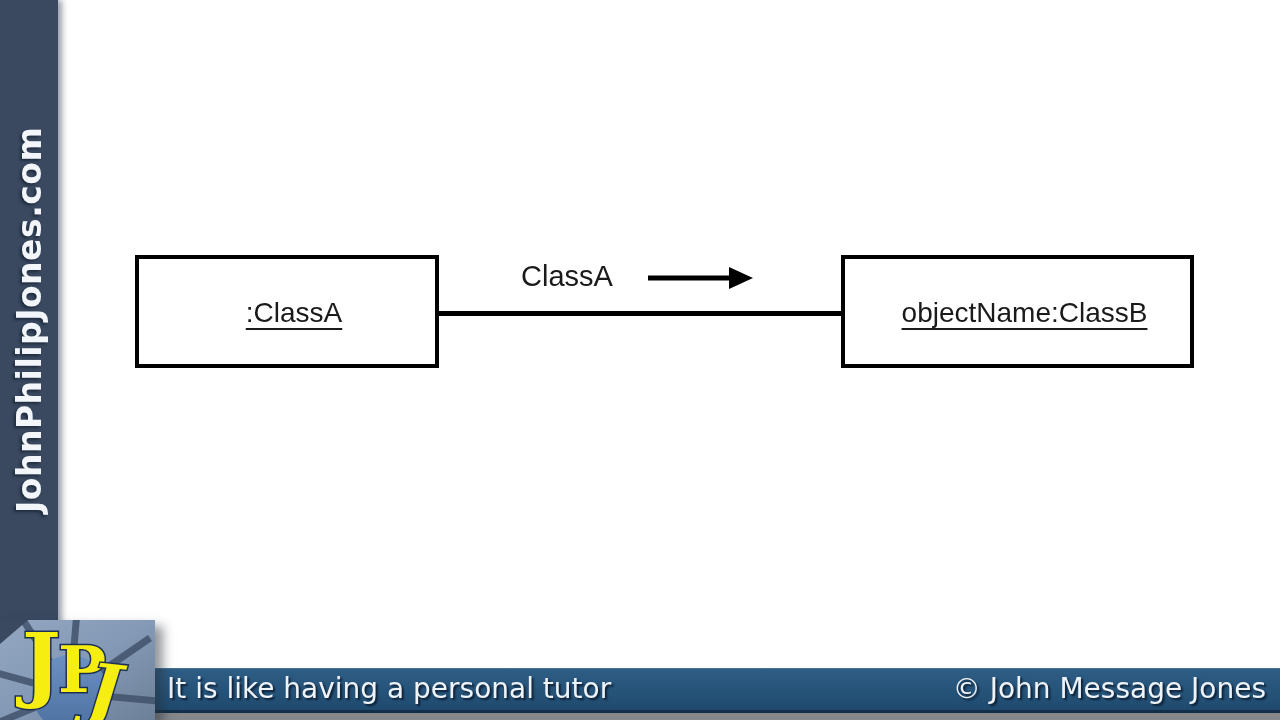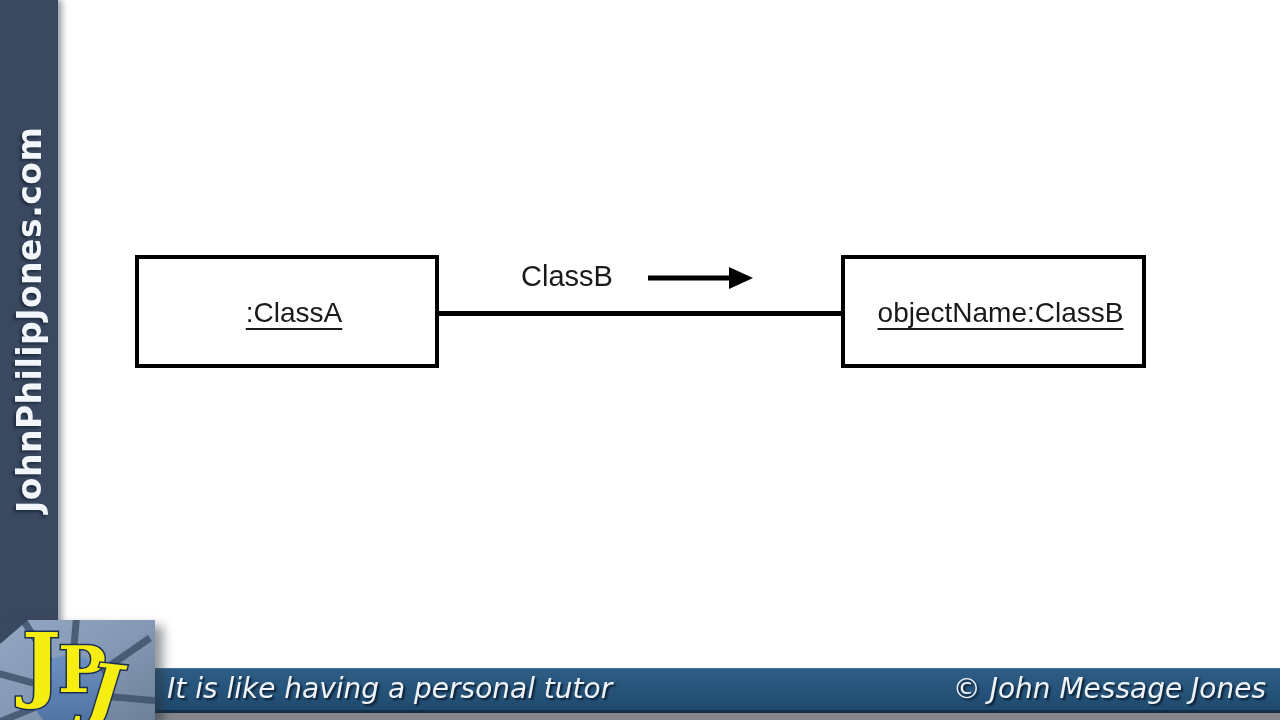--- a/index.html
+++ b/index.html
@@ -46,21 +46,21 @@
     height: 113px;
     box-sizing: border-box;
     border: 4px solid #000000;
     background: #ffffff;
     display: flex;
     align-items: center;
     justify-content: center;
     padding-left: 14px;
   }
   .box-a { left: 135px; width: 304px; }
-  .box-b { left: 841px; width: 305px; }
+  .box-b { left: 841px; width: 353px; }
   .obj-label {
     font-family: "Liberation Sans", sans-serif;
     font-size: 28px;
     color: #1a1a1a;
     text-decoration: underline;
     text-underline-offset: 6px;
     text-decoration-thickness: 2px;
     padding-top: 2px;
   }
   .link-line {
@@ -89,21 +89,20 @@
     left: 155px; top: 668px;
     width: 1125px; height: 45px;
     box-sizing: border-box;
     background: linear-gradient(#2e5d85, #1f4a6e);
     border-top: 1px solid #4a7298;
     border-bottom: 3px solid #132e49;
     display: flex;
     align-items: center;
     justify-content: space-between;
     padding: 0 14px 2px 12px;
-    font-style: italic;
   }
   .footer-text {
     font-family: "DejaVu Sans", sans-serif;
     font-size: 28px;
     color: #eef3f8;
     text-shadow: 2px 2px 2px rgba(5, 15, 30, 0.75);
     white-space: nowrap;
   }
   .footer-strip {
     position: absolute;
@@ -133,21 +132,21 @@
   <div class="obj-box box-a">
     <span class="obj-label">:ClassA</span>
   </div>
 
   <div class="obj-box box-b">
     <span class="obj-label">objectName:ClassB</span>
   </div>
 
   <div class="link-line"></div>
 
-  <div class="message-label">ClassB</div>
+  <div class="message-label">ClassA</div>
 
   <svg class="message-arrow" viewBox="0 0 110 28">
     <line x1="3" y1="14" x2="86" y2="14" stroke="#000000" stroke-width="5"></line>
     <polygon points="84,3 84,25 108,14" fill="#000000"></polygon>
   </svg>
 
   <div class="footer-bar">
     <span class="footer-text">It is like having a personal tutor</span>
     <span class="footer-text">© John Message Jones</span>
   </div>

